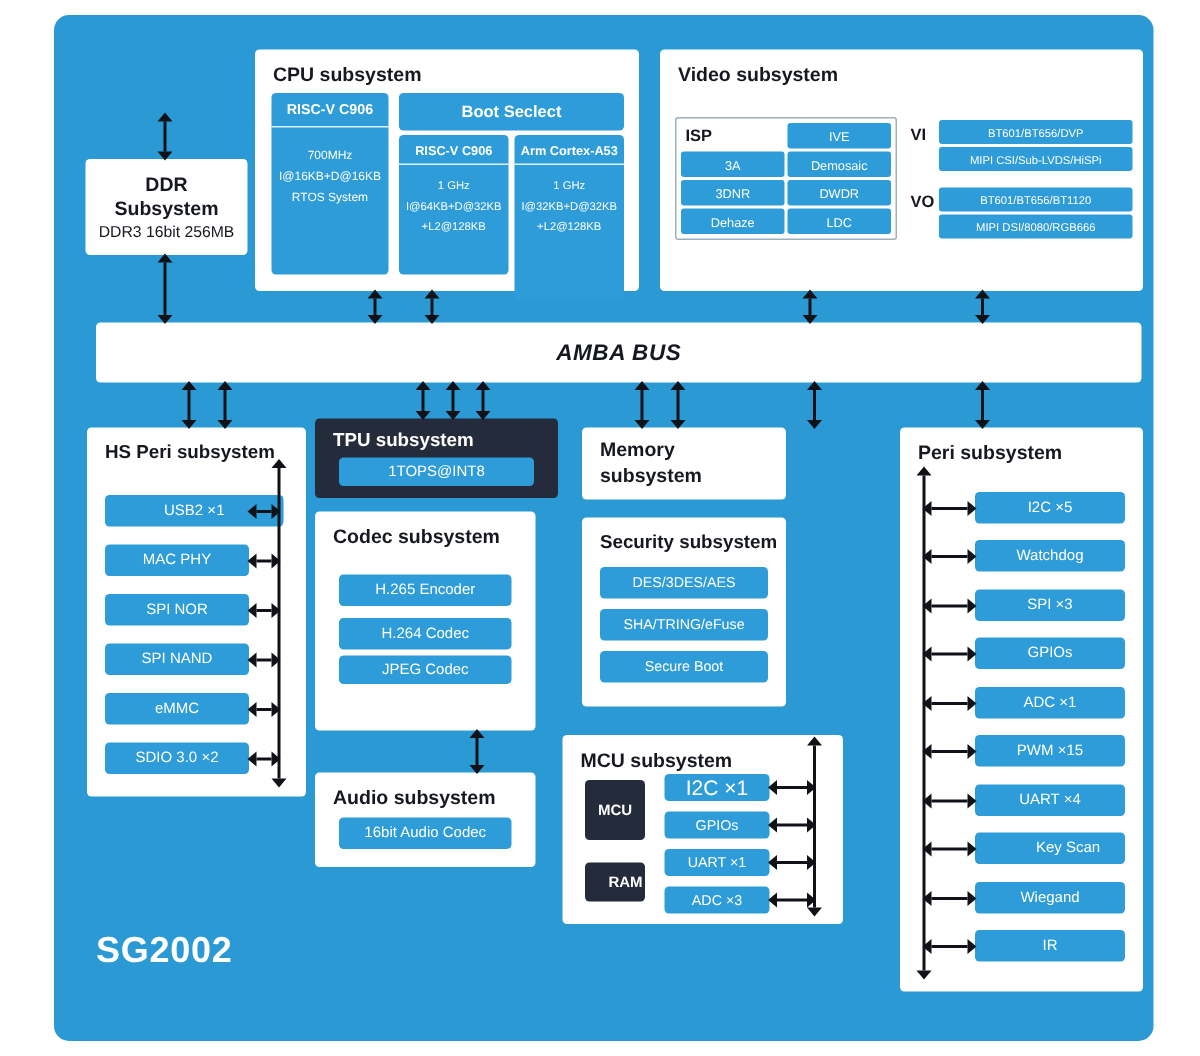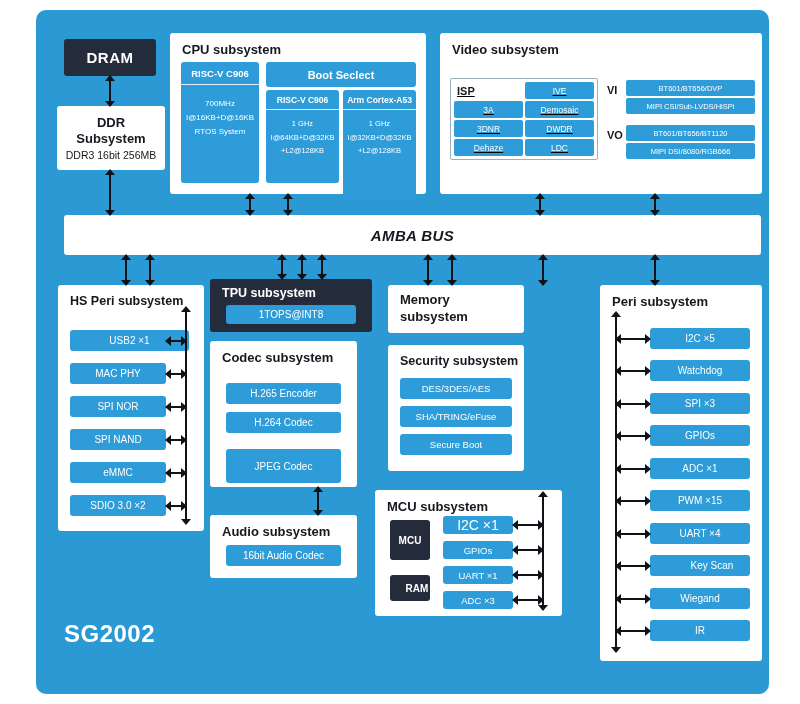--- a/index.html
+++ b/index.html
@@ -15,21 +15,21 @@
              display:flex; align-items:center; justify-content:center; font-size:10px; white-space:nowrap; }
   .bluecard { position:absolute; background:#2e9cd8; border-radius:3px; color:#fff; text-align:center; }
   .bluehdr { font-weight:700; border-bottom:1px solid rgba(255,255,255,.85); }
   .c906-hdr { font-size:9.5px; padding:6px 2px 5px; }
   .c906-body { font-size:8px; line-height:1.75; margin-top:12px; }
   .core-hdr { font-size:8.5px; padding:5px 2px 4px; }
   .core-body { font-size:7.5px; line-height:1.8; margin-top:7px; }
   .boothdr { position:absolute; background:#2e9cd8; border-radius:3px; color:#fff;
              display:flex; align-items:center; justify-content:center; font-size:11px; font-weight:700; }
   .isp-grid { position:absolute; border:1px solid #9fb0bd; border-radius:2px;
-              display:grid; grid-template-columns:1fr 1fr; grid-auto-rows:17px; gap:2px; padding:3px;text-decoration:underline; }
+              display:grid; grid-template-columns:1fr 1fr; grid-auto-rows:17px; gap:2px; padding:3px; }
   .isp-cell { background:#2e9cd8; color:#fff; border-radius:2px;
               display:flex; align-items:center; justify-content:center; font-size:8.5px; }
   .isp-label { color:#15181e; font-weight:700; font-size:11px; display:flex; align-items:center; padding-left:3px; }
   .io-label { position:absolute; font-size:11px; font-weight:700; color:#15181e; }
   .io-box { position:absolute; background:#2e9cd8; color:#fff; border-radius:2px;
             display:flex; align-items:center; justify-content:center; font-size:7.5px; white-space:nowrap; }
   .amba { position:absolute; background:#fff; border-radius:3px; display:flex; align-items:center;
           justify-content:center; font-size:15px; font-weight:700; color:#15181e; letter-spacing:.4px; }
   .chipname { position:absolute; color:#ffffff; font-size:24px; font-weight:700; letter-spacing:.5px; }
   
@@ -45,23 +45,20 @@
         border:5px solid transparent; border-left:0; border-right:6px solid #101217; }
   .ha::after { content:""; position:absolute; top:0; right:-1px;
         border:5px solid transparent; border-right:0; border-left:6px solid #101217; }
 </style>
 </head>
 <body>
 
 <div class="page">
   <div class="panel"></div>
 
-  <div class="darkbox" style="left:64px; top:39px; width:92px; height:37px; font-size:15px; font-weight:700; letter-spacing:.5px;">
-    <span>DRAM</span>
-  </div>
 
   <div class="wbox" style="left:57px; top:106px; width:108px; height:64px; display:flex; flex-direction:column; align-items:center; justify-content:center; color:#15181e; text-align:center;">
     <div style="font-size:13px; font-weight:700; line-height:1.25;">DDR</div>
     <div style="font-size:13px; font-weight:700; line-height:1.25;">Subsystem</div>
     <div style="font-size:10.5px; margin-top:2px;">DDR3 16bit 256MB</div>
   </div>
 
   <div class="wbox" style="left:170px; top:33px; width:256px; height:161px;">
     <div class="btitle" style="left:12px; top:9px;">CPU subsystem</div>
     <div class="bluecard" style="left:11px; top:29px; width:78px; height:121px;">
@@ -134,21 +131,21 @@
 
   <div class="darkbox" style="left:210px; top:279px; width:162px; height:53px; display:block;">
     <div class="btitle" style="left:12px; top:7px; color:#ffffff; font-size:12.5px;">TPU subsystem</div>
     <div class="chipbtn" style="left:16px; top:26px; width:130px; height:19px;">1TOPS@INT8</div>
   </div>
 
   <div class="wbox" style="left:210px; top:341px; width:147px; height:146px;">
     <div class="btitle" style="left:12px; top:9px;">Codec subsystem</div>
     <div class="chipbtn" style="left:16px; top:42px;  width:115px; height:21px;">H.265 Encoder</div>
     <div class="chipbtn" style="left:16px; top:71px;  width:115px; height:21px;">H.264 Codec</div>
-    <div class="chipbtn" style="left:16px; top:108px; width:115px; height:34px;">JPEG Codec</div>
+    <div class="chipbtn" style="left:16px; top:96px; width:115px; height:19px;">JPEG Codec</div>
   </div>
 
   <div class="wbox" style="left:210px; top:515px; width:147px; height:63px;padding-left:44px;">
     <div class="btitle" style="left:12px; top:9px;">Audio subsystem</div>
     <div class="chipbtn" style="left:16px; top:30px; width:115px; height:21px;">16bit Audio Codec</div>
   </div>
 
   <div class="wbox" style="left:388px; top:285px; width:136px; height:48px;">
     <div class="btitle" style="left:12px; top:7px; line-height:1.3;">
       <div>Memory</div>

